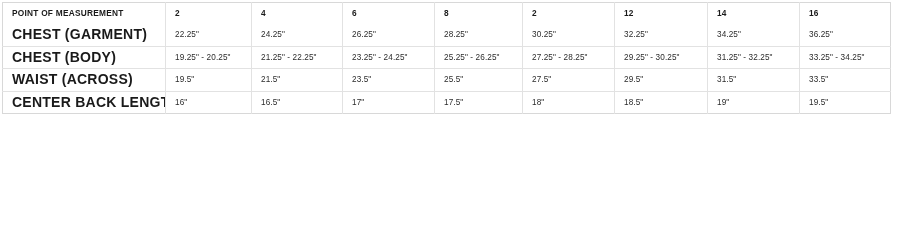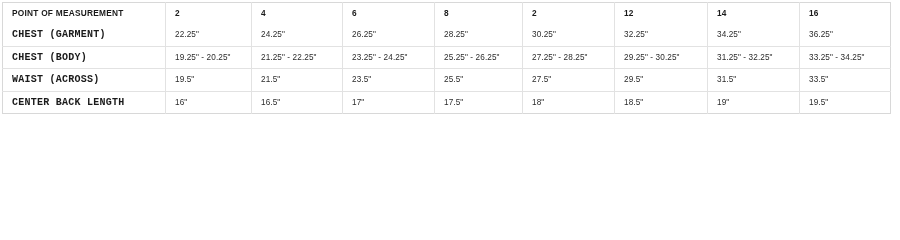--- a/index.html
+++ b/index.html
@@ -39,24 +39,23 @@
     white-space: nowrap;
     overflow: hidden;
     color: #1a1a1a;
   }
   table.size-chart th {
     font-size: 8.3px;
     font-weight: bold;
     letter-spacing: 0.25px;
   }
   table.size-chart td.row-label {
-    font-size: 10px;
+    font-size: 14px;
     font-weight: bold;
     letter-spacing: 0.25px;
-    font-family: Liberation Mono, monospace;
   }
   table.size-chart td.value {
     font-size: 8.2px;
     font-weight: normal;
     letter-spacing: 0.1px;
     color: #2b2b2b;
   }
   table.size-chart tr > *:last-child { border-right: none; }
   table.size-chart tr:last-child > * { border-bottom: none; }
   col.c-label { width: 163px; }

